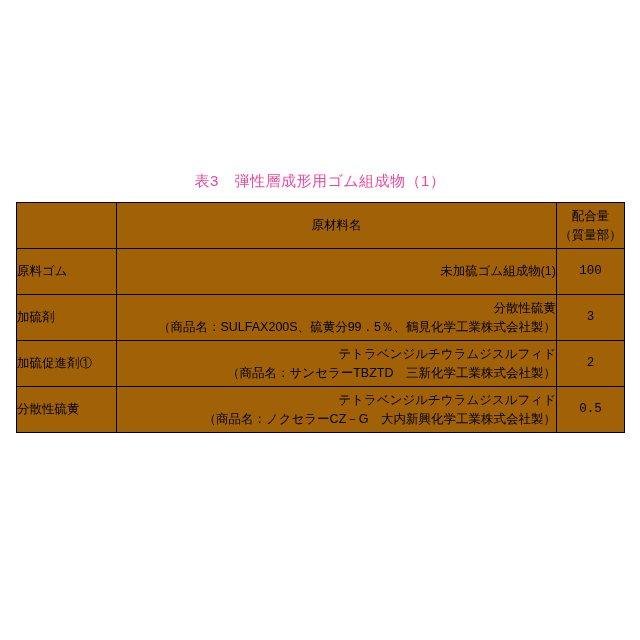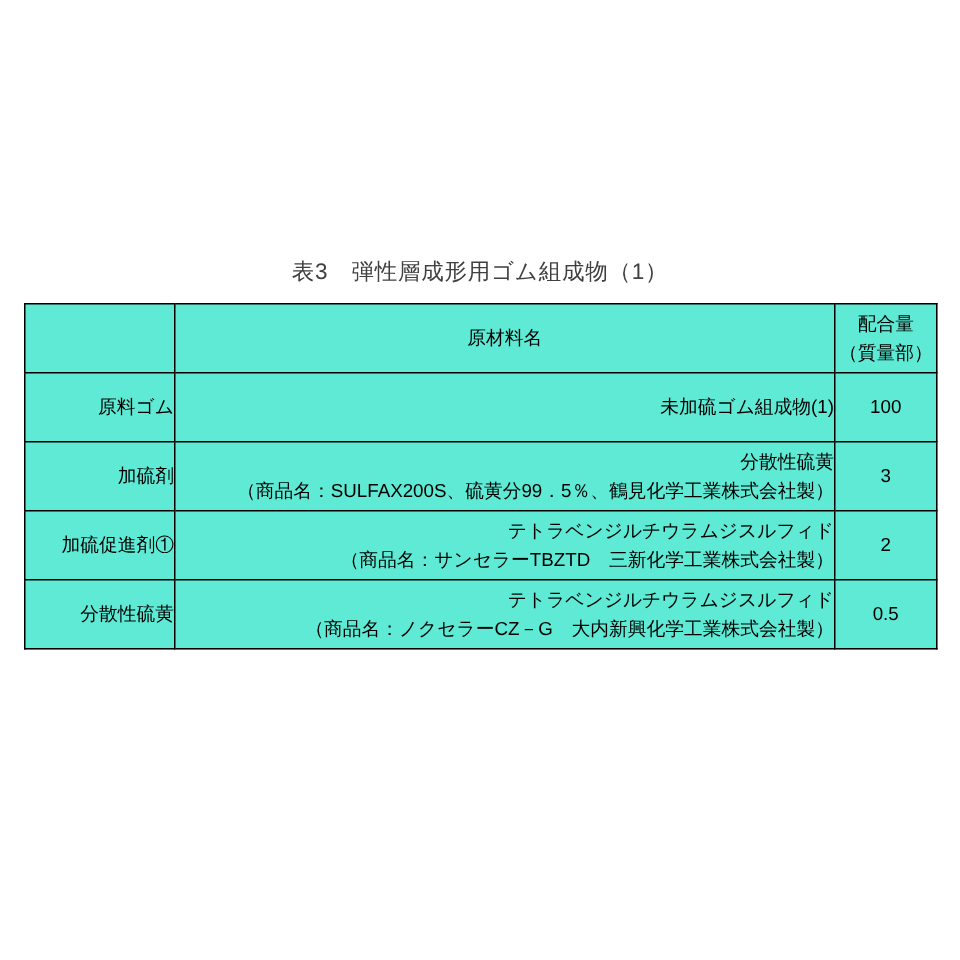--- a/index.html
+++ b/index.html
@@ -22,60 +22,61 @@
   }
   .table-caption {
     position: absolute;
     top: 172px;
     left: 0;
     width: 640px;
     text-align: center;
     font-size: 15px;
     letter-spacing: 0.5px;
     font-family: "Liberation Sans", sans-serif;
-    color: #404040;
+    color: #ec4899;
   }
   .table-wrap {
     position: absolute;
     top: 202px;
     left: 16px;
     width: 608px;
   }
   table.comp-table {
     border-collapse: collapse;
     width: 608px;
     table-layout: fixed;
-    background: #5eead4;
+    background: #a16207;
     padding-left: 24px;
   }
   table.comp-table td {
     border: 1.5px solid #000;
     padding: 0;
     vertical-align: middle;
     font-size: 12.5px;
     line-height: 1.45;
     color: #000;
   }
   col.c-label { width: 100px; }
   col.c-material { width: 440px; }
   col.c-amount { width: 68px; }
 
   .cell-label {
-    text-align: right;
+    text-align: left;
     padding: 6px 2px;
     font-size: 12.5px;
   }
   .cell-material {
     text-align: right;
     padding: 6px 6px;
   }
   .cell-amount {
     text-align: center;
     padding: 6px 2px;
     font-size: 12.5px;
+    font-family: Liberation Mono, monospace;
   }
   .hdr-material {
     text-align: center;
     padding: 14px 2px;
     font-size: 12.5px;
   }
   .hdr-amount {
     text-align: center;
     padding: 6px 2px;
     font-size: 12px;

